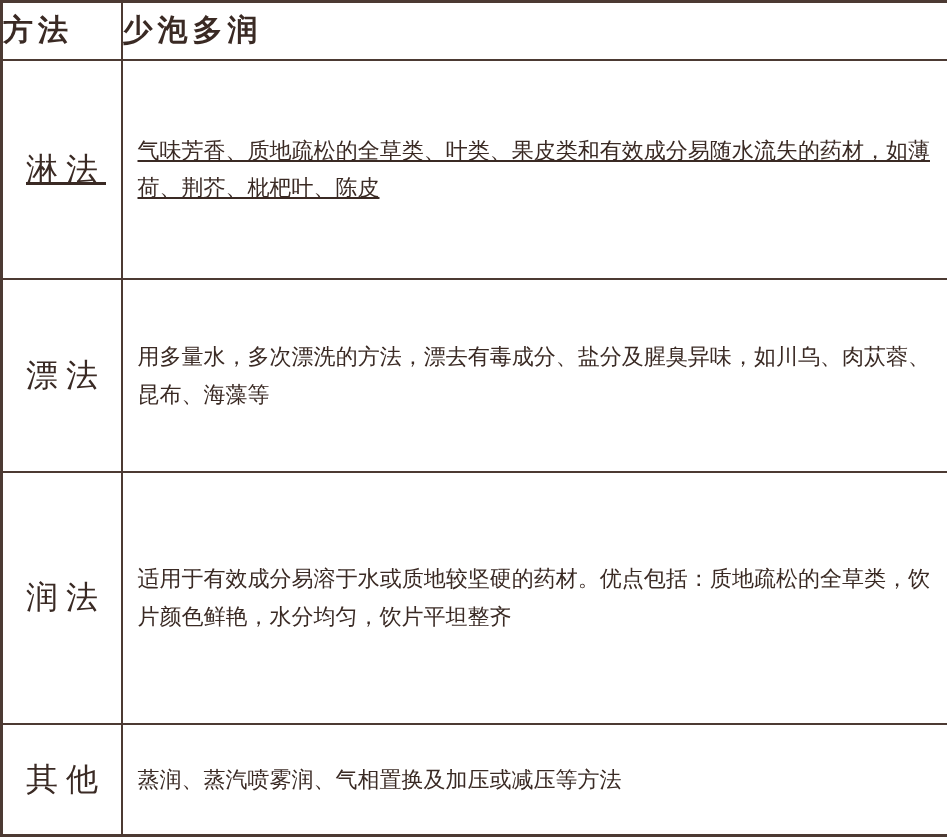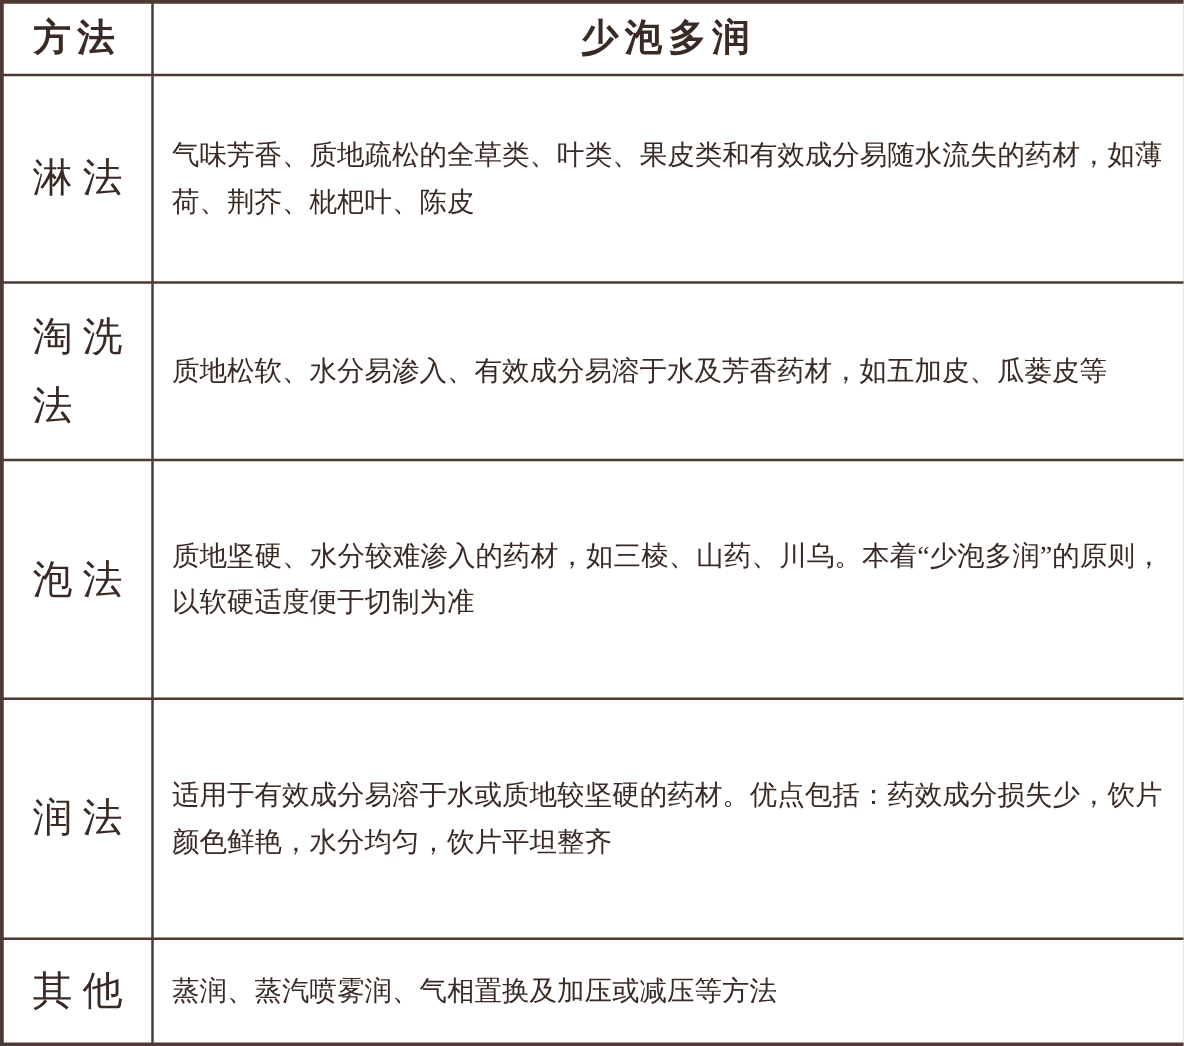--- a/index.html
+++ b/index.html
@@ -33,21 +33,21 @@
     box-sizing: border-box;
     vertical-align: middle;
     overflow: hidden;
   }
   
   tr.hdr { height: 58px; }
   th {
     font-family: "Liberation Sans", "DejaVu Sans", sans-serif;
     font-weight: bold;
     font-size: 30px;
-    text-align: center;
+    text-align: left;
     letter-spacing: 5px;
     padding: 0;
   }
   
   td.method {
     font-family: "Liberation Serif", "DejaVu Serif", serif;
     font-size: 32px;
     letter-spacing: 8px;
     line-height: 1.72;
     padding: 0 4px 0 23px;
@@ -55,21 +55,21 @@
   }
   td.desc {
     font-family: "Liberation Serif", "DejaVu Serif", serif;
     font-size: 22px;
     line-height: 1.72;
     padding: 0 17px 0 15px;
     text-align: justify;
     text-justify: inter-character;
   }
   
-  tr.r0 { height: 136px; }
+  tr.r0 { height: 136px; text-decoration: underline; }
   tr.r1 { height: 115px; }
   tr.r2 { height: 156px; }
   tr.r3 { height: 119px; }
   tr.r4 { height: 156px; }
   tr.r5 { height: 69px;  }
 </style>
 </head>
 <body>
 
 <div class="page">
@@ -82,31 +82,27 @@
       <tr class="hdr">
         <th>方法</th>
         <th>少泡多润</th>
       </tr>
     </thead>
     <tbody>
       <tr class="r0">
         <td class="method">淋法</td>
         <td class="desc">气味芳香、质地疏松的全草类、叶类、果皮类和有效成分易随水流失的药材，如薄荷、荆芥、枇杷叶、陈皮</td>
       </tr>
-      <tr class="r1">
-        <td class="method">淘洗法</td>
-        <td class="desc">质地松软、水分易渗入、有效成分易溶于水及芳香药材，如五加皮、瓜蒌皮等</td>
-      </tr>
-      <tr class="r2">
-        <td class="method">泡法</td>
-        <td class="desc">质地坚硬、水分较难渗入的药材，如三棱、山药、川乌。本着“少泡多润”的原则，以软硬适度便于切制为准</td>
+      <tr class="r3">
+        <td class="method">漂法</td>
+        <td class="desc">用多量水，多次漂洗的方法，漂去有毒成分、盐分及腥臭异味，如川乌、肉苁蓉、昆布、海藻等</td>
       </tr>
       <tr class="r4">
         <td class="method">润法</td>
-        <td class="desc">适用于有效成分易溶于水或质地较坚硬的药材。优点包括：药效成分损失少，饮片颜色鲜艳，水分均匀，饮片平坦整齐</td>
+        <td class="desc">适用于有效成分易溶于水或质地较坚硬的药材。优点包括：质地疏松的全草类，饮片颜色鲜艳，水分均匀，饮片平坦整齐</td>
       </tr>
       <tr class="r5">
         <td class="method">其他</td>
         <td class="desc">蒸润、蒸汽喷雾润、气相置换及加压或减压等方法</td>
       </tr>
     </tbody>
   </table>
 </div>
 
 </body></html>

